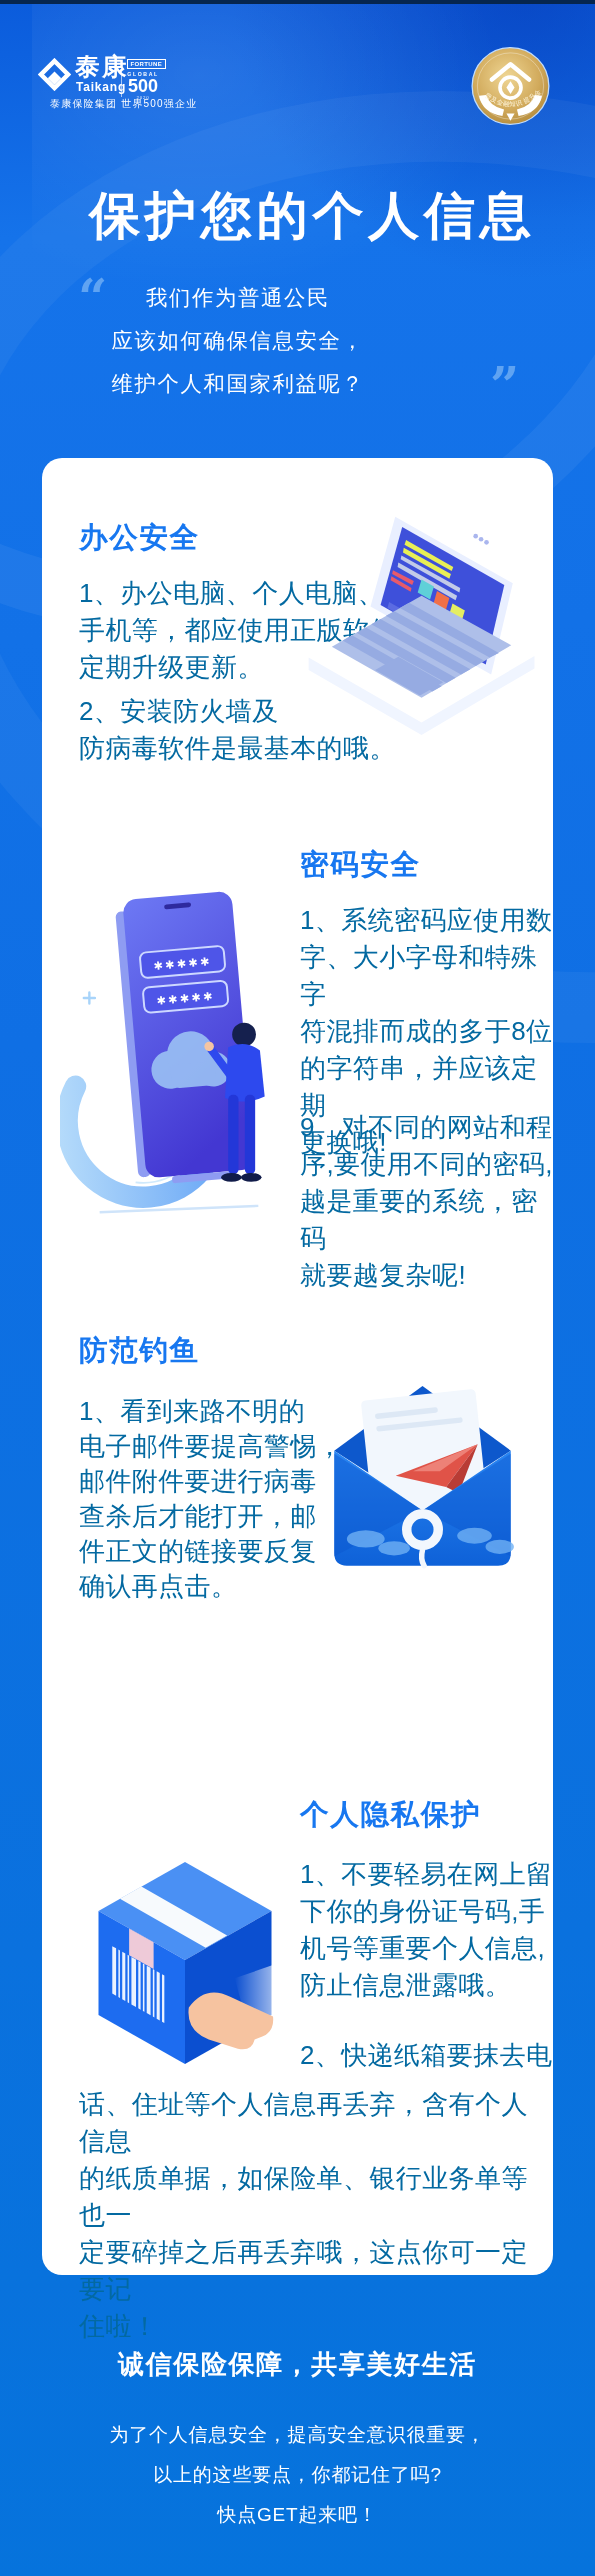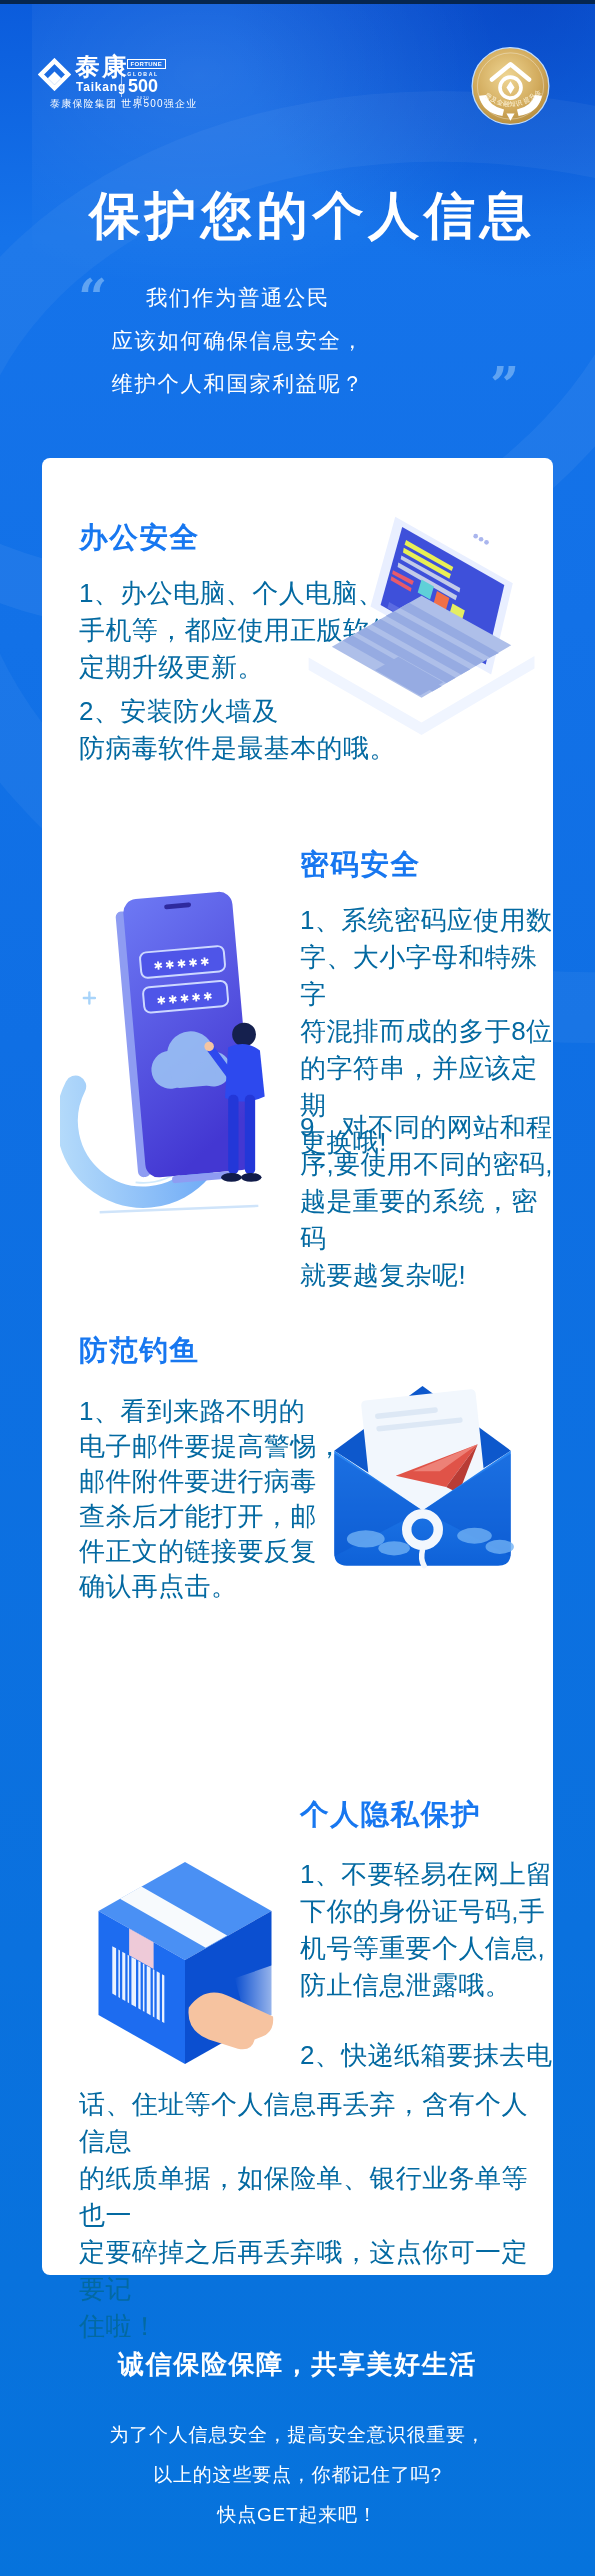--- a/index.html
+++ b/index.html
@@ -38,21 +38,21 @@
   .hero-title{position:absolute;left:15px;top:178px;width:595px;text-align:center;color:#fff;
     font-size:51px;font-weight:900;letter-spacing:4.8px;}
   .quote-mark{position:absolute;color:#5fa3f2;font-size:51px;font-weight:900;
     font-family:"DejaVu Serif","Liberation Serif",serif;line-height:1;}
   .quote-open{left:78px;top:268px;}
   .quote-close{left:490px;top:356px;}
   .quote-text{position:absolute;left:0;top:273px;width:476px;text-align:center;color:#fff;
     font-size:21.4px;line-height:43px;letter-spacing:1.6px;white-space:pre-line;font-weight:500;}
 
   
-  .card{position:absolute;left:42px;top:454px;width:511px;height:1817px;background:#fff;border-radius:8px;}
+  .card{position:absolute;left:42px;top:454px;width:511px;height:1817px;background:#fff;border-radius:20px;}
   .sec-heading{position:absolute;color:#1777f0;font-size:28.6px;font-weight:800;letter-spacing:1.6px;}
   .para{position:absolute;color:#0369a1;font-size:26px;line-height:37px;white-space:pre-line;letter-spacing:0.4px;}
 
   .h-office{left:37px;top:60px;}
   .p-office-1{left:37px;top:117px;}
   .p-office-2{left:37px;top:235px;}
   .illo-laptop{position:absolute;left:262px;top:48px;}
 
   .h-password{left:258px;top:387px;}
   .p-password-1{left:258px;top:444px;line-height:37px;}

